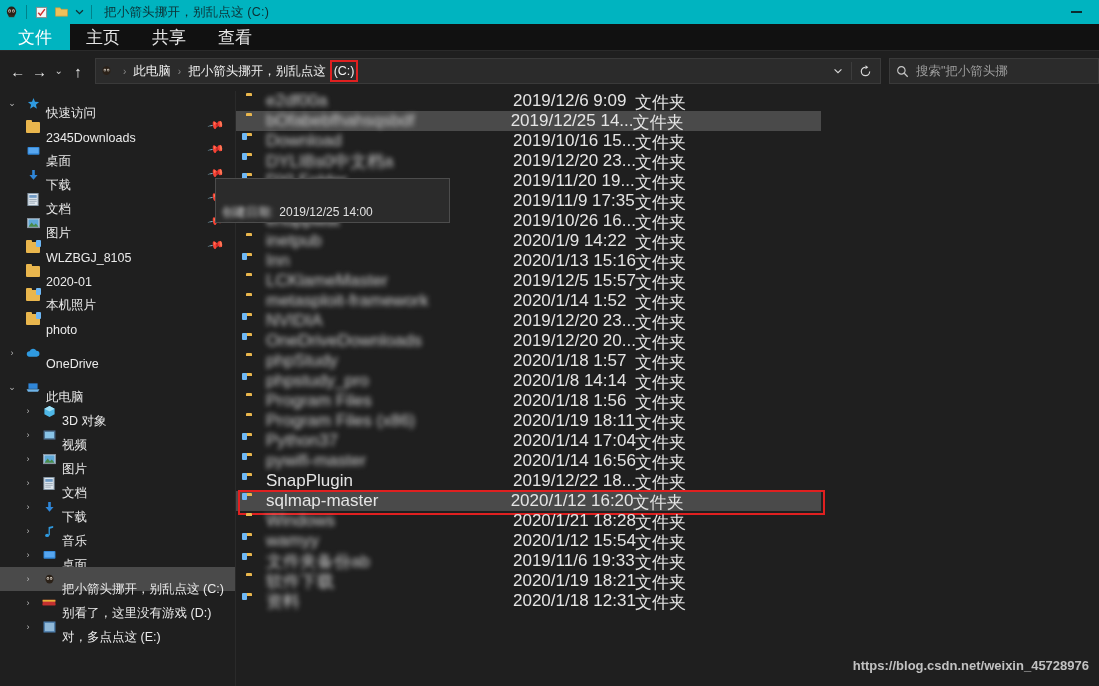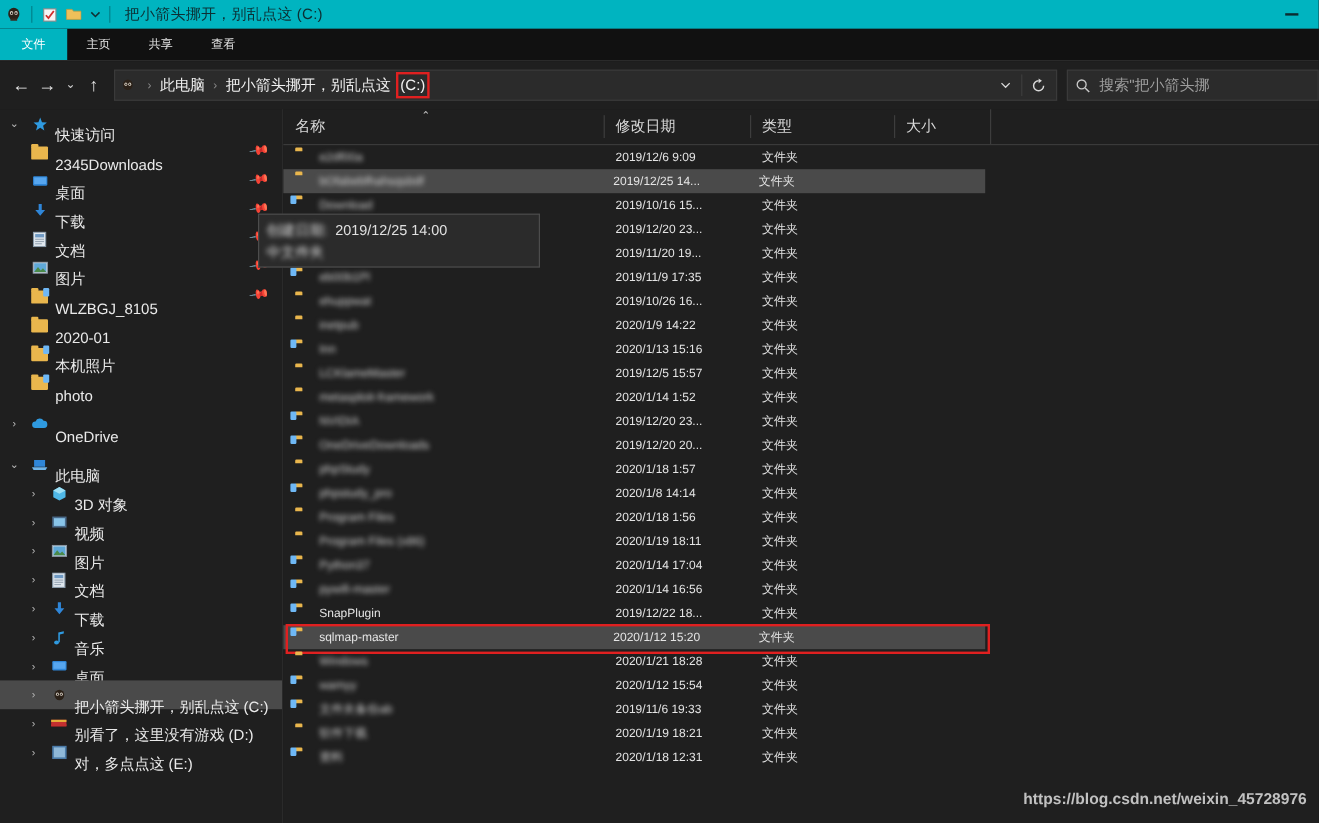--- a/index.html
+++ b/index.html
@@ -40,21 +40,21 @@
 
   
   .ribbon {
     position: absolute; top: 24px; left: 0; width: 1099px; height: 27px;
     background: #111111;
     display: flex; align-items: stretch;
     border-bottom: 1px solid #2a2a2a;
   }
   .rtab {
     padding: 0 16px; display: flex; align-items: center;
-    font-size: 10px; color: #e6e6e6; white-space: nowrap;
+    font-size: 17px; color: #e6e6e6; white-space: nowrap;
   }
   .rtab.file { background: #00b4c0; color: #ffffff; padding: 0 18px; }
 
   
   .addrrow {
     position: absolute; top: 51px; left: 0; width: 1099px; height: 40px;
     background: #1f1f1f; display: flex; align-items: center;
   }
   .navbtn {
     width: 26px; height: 26px; display: flex; align-items: center; justify-content: center;
@@ -137,22 +137,22 @@
   .col-date { width: 122px; }
   .col-type { width: 120px; }
   .col-size { width: 80px; }
   .col-end { width: 1px; height: 30px; background: #3d3d3d; }
   .sortmark {
     position: absolute; left: 115px; top: 1px; font-size: 9px; color: #bdbdbd;
   }
 
   .rows { position: relative; }
   .row {
-    height: 20px; display: flex; align-items: center; position: relative;
-    font-size: 10px; color: #e4e4e4; white-space: nowrap;
+    height: 20px; display: flex; position: relative;
+    font-size: 17px; color: #e4e4e4; white-space: nowrap;
   }
   .row.sel { background: #4a4a4a; width: 585px; }
   .row.redmark::after {
     content: ""; position: absolute; left: 2px; top: -1px; width: 583px; height: 21px;
     border: 2px solid #e02020; pointer-events: none;
   }
   .cell-name { width: 267px; display: flex; align-items: center; padding-left: 10px; }
   .cell-date { width: 122px; padding-left: 10px; }
   .cell-type { width: 120px; padding-left: 10px; }
   .cell-size { width: 80px; padding-left: 10px; }
@@ -176,21 +176,21 @@
 
   
   .tooltip {
     position: absolute; left: 215px; top: 178px; width: 235px; height: 45px;
     background: #2b2b2b; border: 1px solid #4c4c4c;
     color: #e0e0e0; font-size: 12px;
     padding: 4px 6px; line-height: 18px; overflow: hidden;
   }
   .tt-line { display: flex; align-items: baseline; white-space: nowrap; }
   .tt-key { filter: blur(2.2px); color: #dcdcdc; }
-  .tt-val { padding-left: 6px; }
+  .tt-val { padding-left: 6px; margin-top: 20px; }
   .tt-line2 { filter: blur(2.2px); color: #dcdcdc; }
 
   
   .watermark {
     position: absolute; right: 10px; bottom: 13px;
     font-size: 13px; color: #cfcfcf; opacity: .92; white-space: nowrap; font-weight: bold;
   }
 </style>
 </head>
 <body>
@@ -509,30 +509,20 @@
           <rect x="0.5" y="0.5" width="13" height="12" fill="#4a7aa8"></rect>
           <rect x="2" y="2" width="10" height="9" fill="#8fb8d8"></rect>
         </svg>
       </span>
       <span class="nav-label">对，多点点这 (E:)</span>
     </div>
   </div>
 
   <div class="listpane">
 
-    <div class="colheader">
-      <div class="col col-name">
-        <span>名称</span>
-        <span class="sortmark">⌃</span>
-      </div>
-      <div class="col col-date">修改日期</div>
-      <div class="col col-type">类型</div>
-      <div class="col col-size">大小</div>
-      <div class="col-end"></div>
-    </div>
 
     <div class="rows" id="rows">
         <div class="row">
           <div class="cell-name">
             <span class="fico"><span class="folder"></span></span>
             <span class="fname blur">e2df00a</span>
           </div>
           <div class="cell-date">2019/12/6 9:09</div>
           <div class="cell-type">文件夹</div>
           <div class="cell-size"></div>
@@ -706,21 +696,21 @@
           </div>
           <div class="cell-date">2019/12/22 18...</div>
           <div class="cell-type">文件夹</div>
           <div class="cell-size"></div>
         </div>
         <div class="row sel redmark">
           <div class="cell-name">
             <span class="fico"><span class="folder open"></span></span>
             <span class="fname">sqlmap-master</span>
           </div>
-          <div class="cell-date">2020/1/12 15:20</div>
+          <div class="cell-date">2020/1/12 16:20</div>
           <div class="cell-type">文件夹</div>
           <div class="cell-size"></div>
         </div>
         <div class="row">
           <div class="cell-name">
             <span class="fico"><span class="folder"></span></span>
             <span class="fname blur">Windows</span>
           </div>
           <div class="cell-date">2020/1/21 18:28</div>
           <div class="cell-type">文件夹</div>

